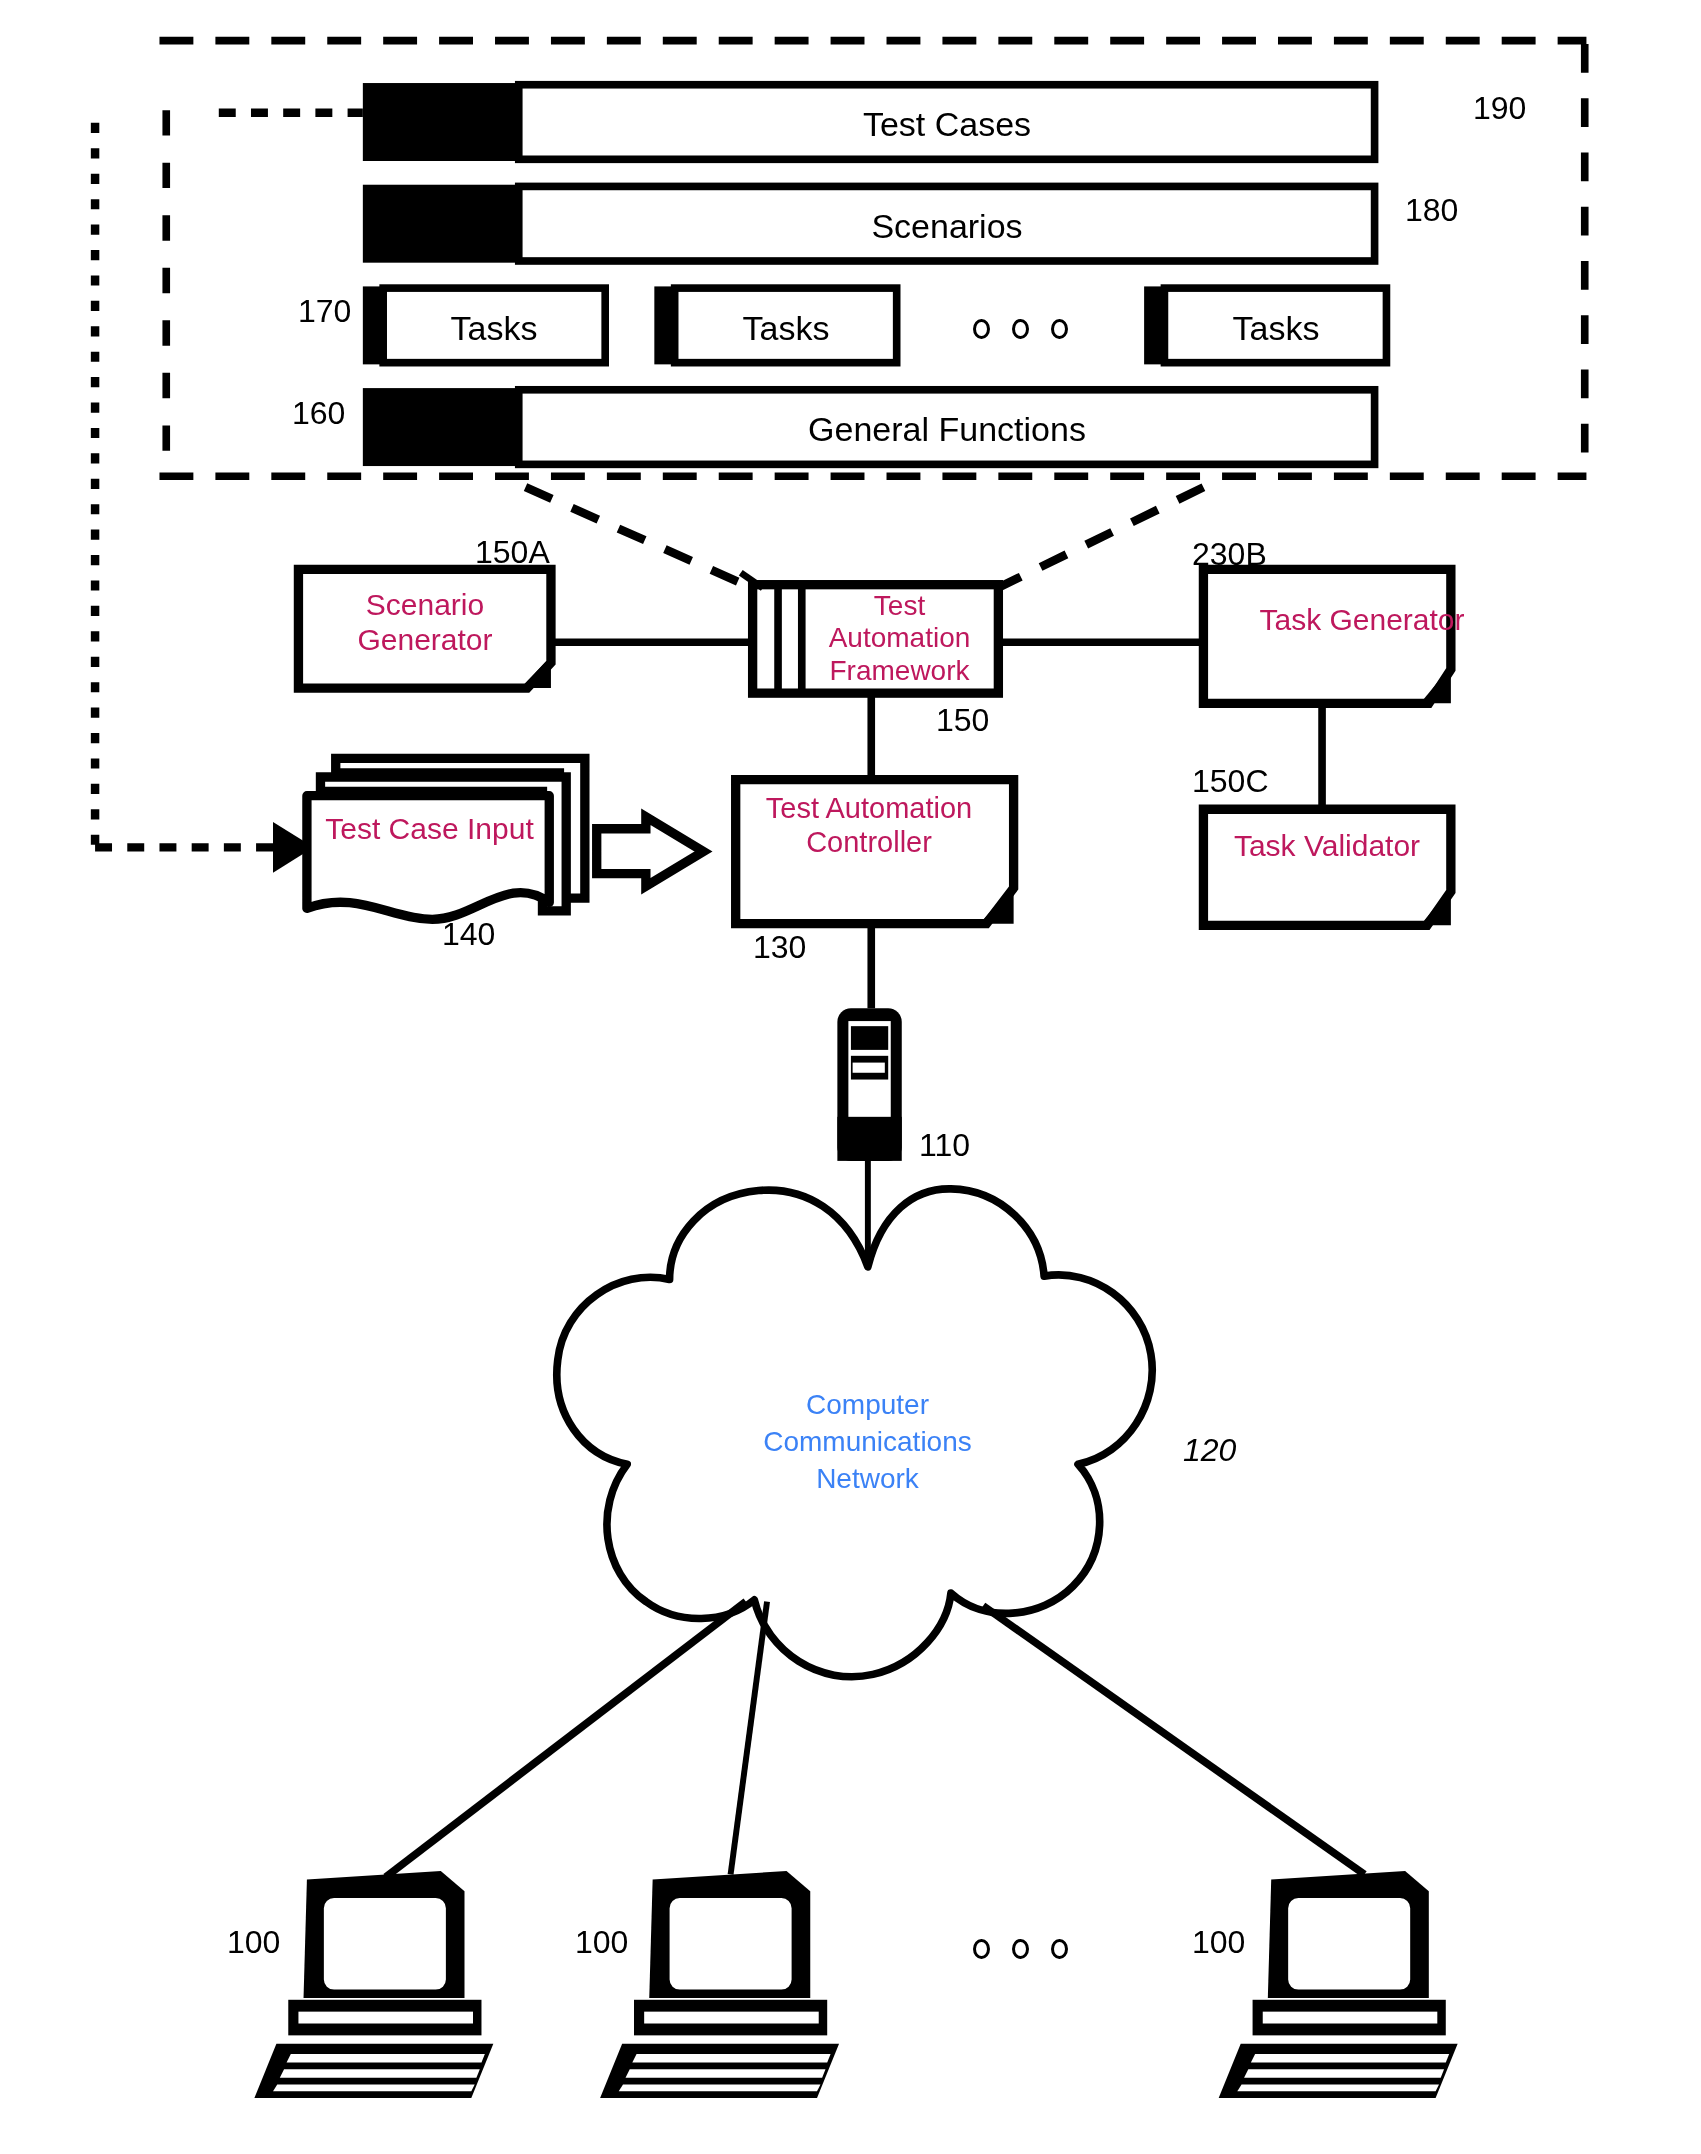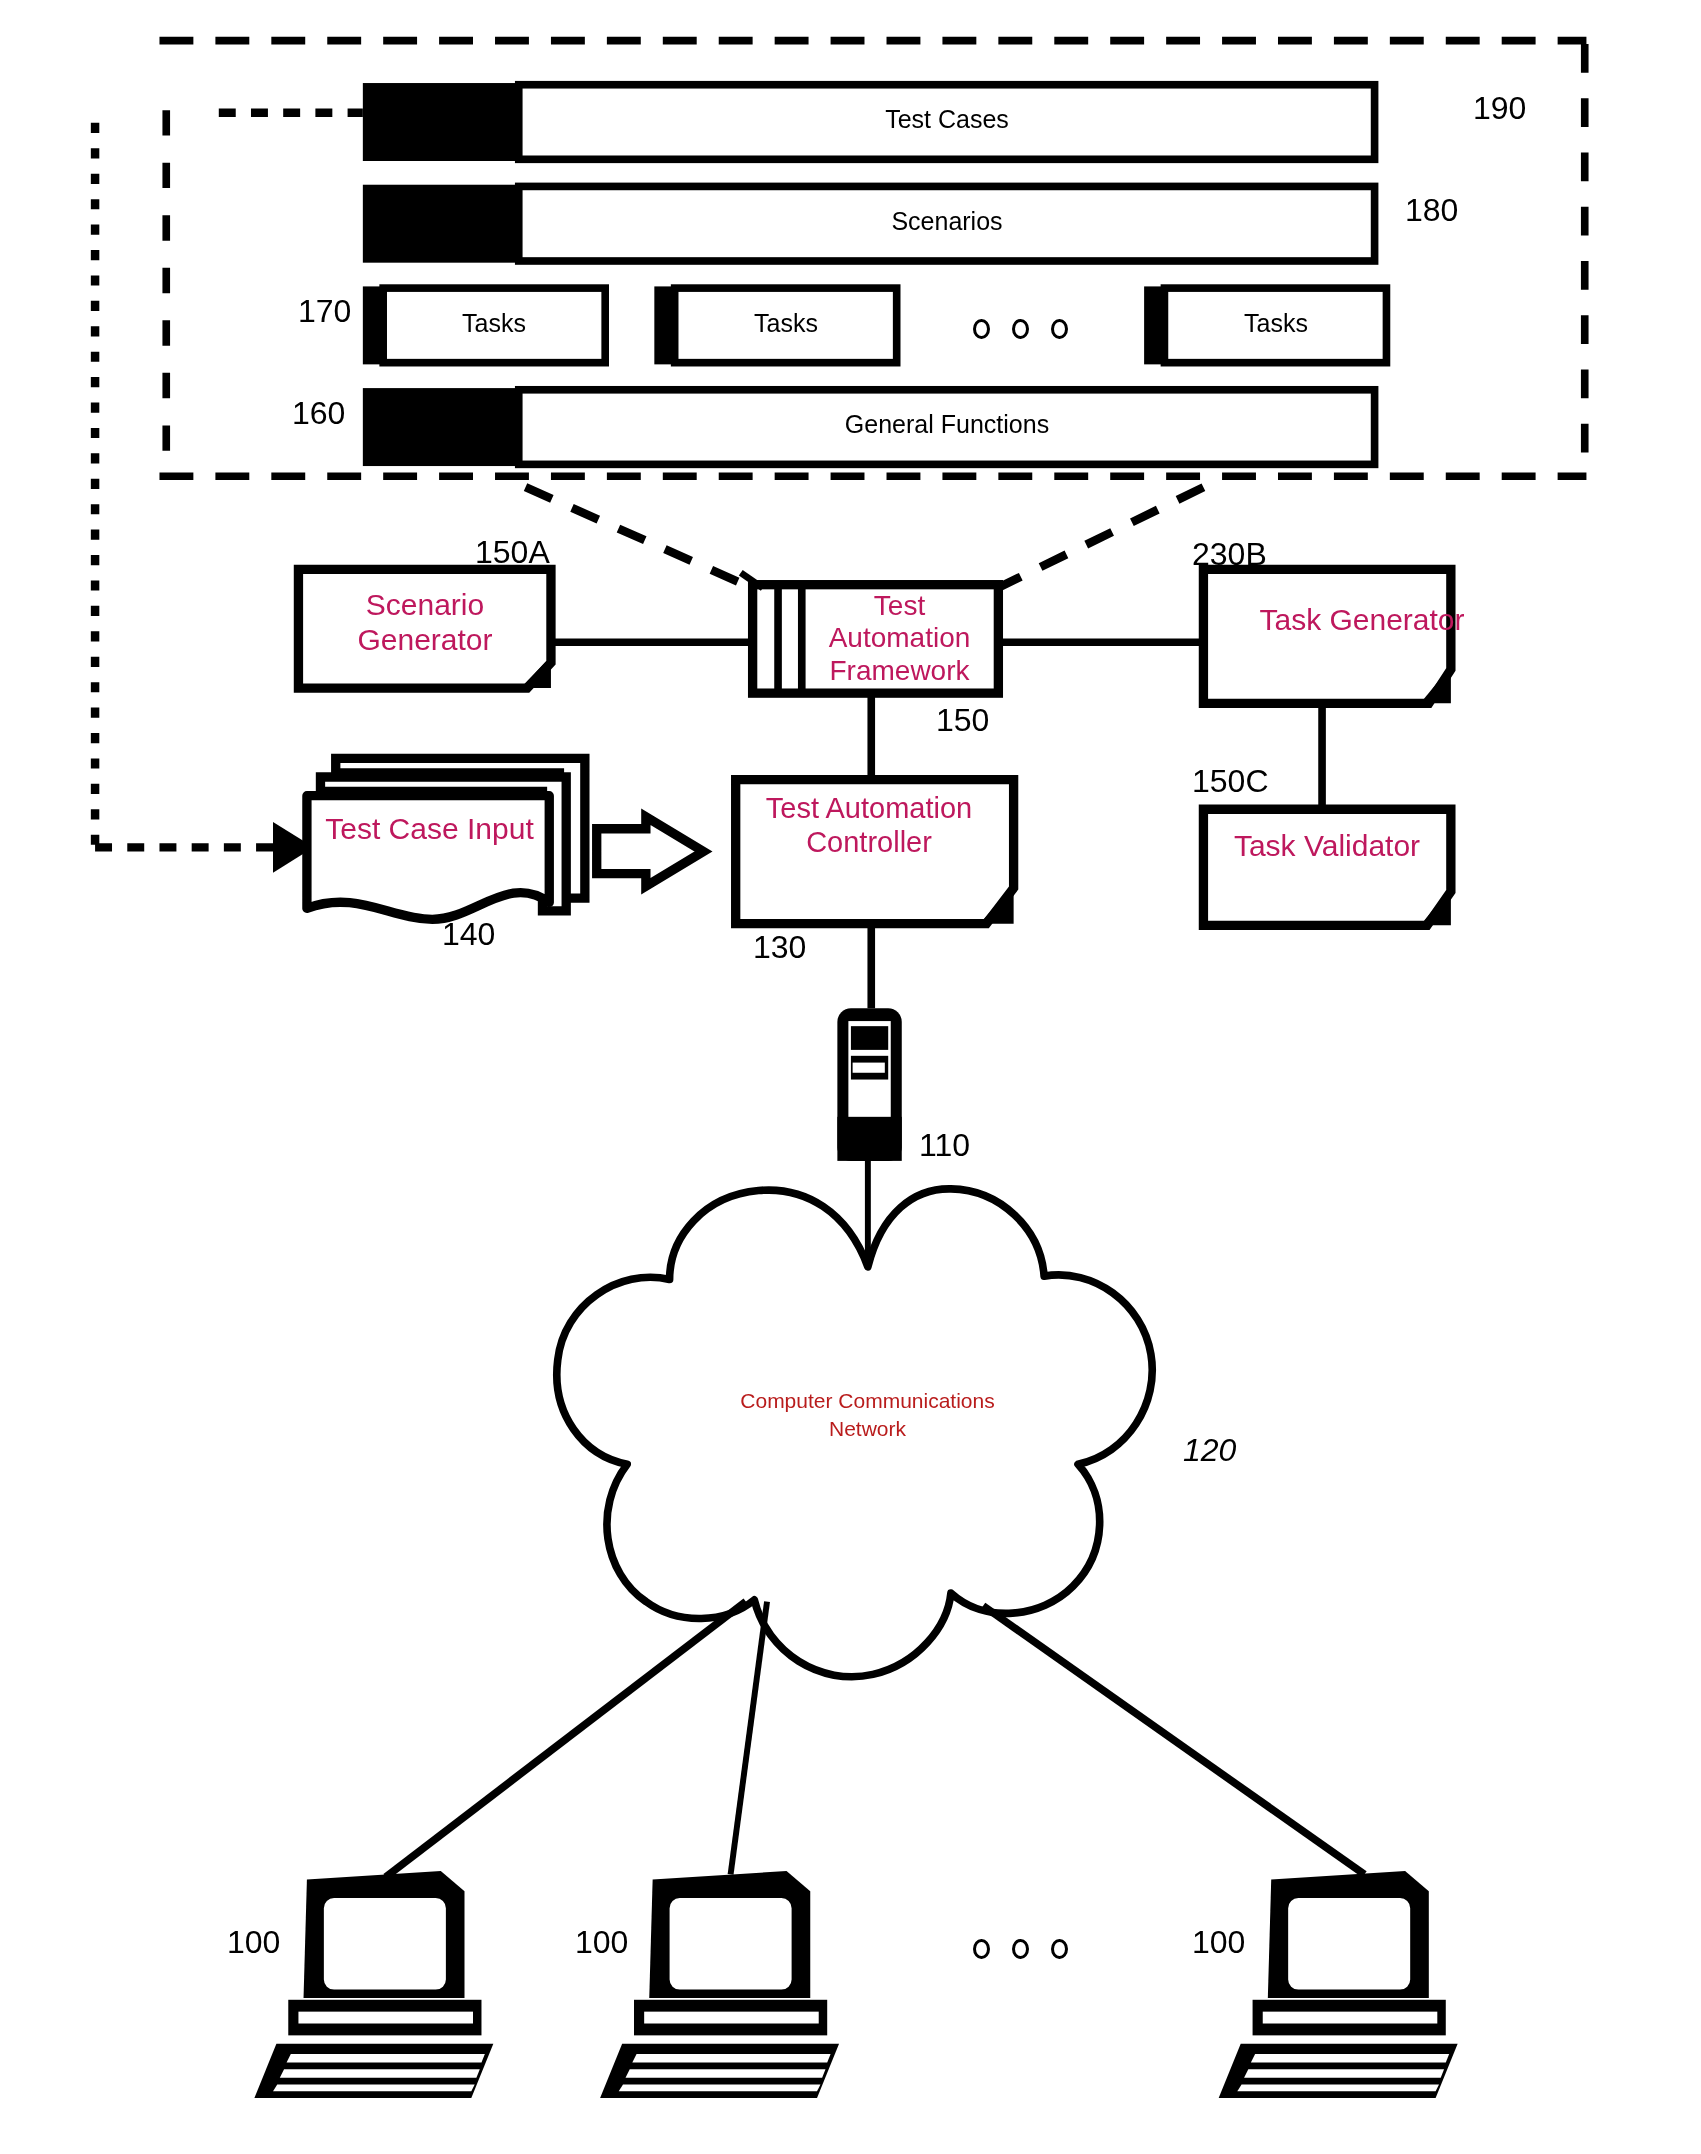--- a/index.html
+++ b/index.html
@@ -24,37 +24,37 @@
   }
   .refnum{
     position:absolute;
     font-size:32px;
     color:#000;
     font-family:"Liberation Sans", sans-serif;
     white-space:nowrap;
   }
   .bar-label{
     position:absolute;
-    font-size:25px;
+    font-size:34px;
     text-align:center;
     color:#000;
   }
   .box-label{
     position:absolute;
     font-size:30px;
     text-align:center;
     color:#be185d;
     line-height:1.16;
   }
   .cloud-label{
     position:absolute;
-    font-size:21px;
+    font-size:28px;
     text-align:center;
     line-height:1.32;
-    color:#b91c1c;
+    color:#3b82f6;
   }
   .ellipsis-dots{
     position:absolute;
     display:flex;
     align-items:center;
     gap:22px;
   }
   .ellipsis-dots i{
     display:block;
     width:11px;height:14.4px;

